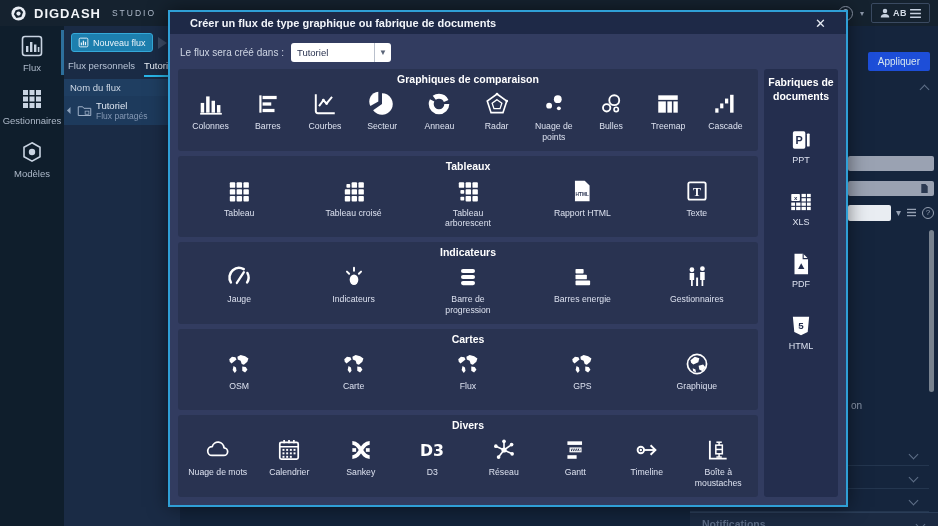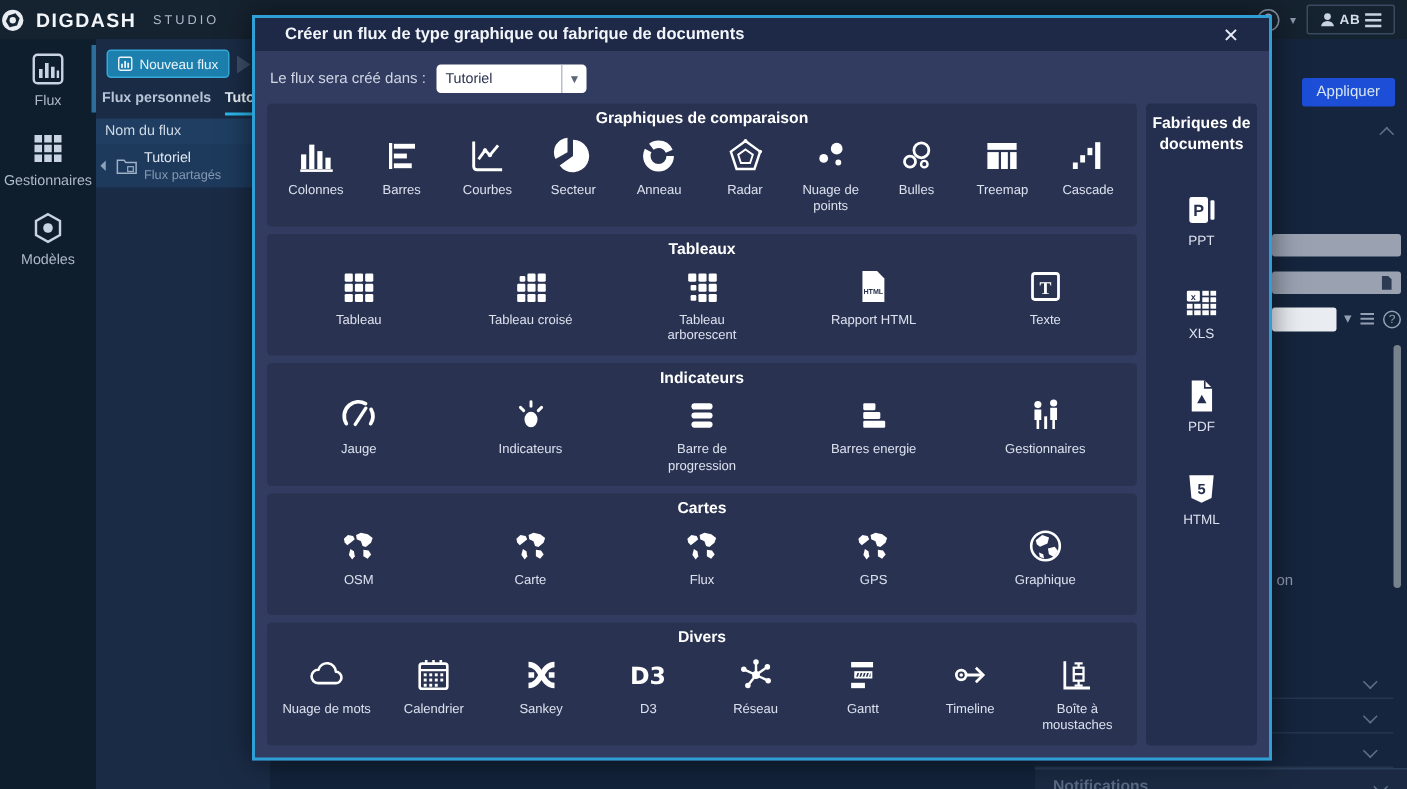--- a/index.html
+++ b/index.html
@@ -1,41 +1,41 @@
 <!DOCTYPE html>
 <html><head>
 <meta charset="utf-8">
 <style>
   * { box-sizing: border-box; margin: 0; padding: 0; }
   html,body { width: 938px; height: 526px; overflow: hidden; }
   body { font-family: "Liberation Sans", sans-serif; background: #13233a; position: relative; }
 
   
   .topbar { position: absolute; left:0; top:0; width:938px; height:26px; background:#15222f; display:flex; align-items:center; z-index:5; }
-  .logo-wrap { display:flex; align-items:center; gap:7px; }
+  .logo-wrap { display:flex; align-items:center; gap:7px; padding-left:10px; }
   .brand { color:#f2f5f9; font-size:13px; font-weight:bold; letter-spacing:1px; }
   .brand-suffix { color:#aebaca; font-size:8.5px; letter-spacing:2px; margin-left:4px; }
   .topbar-right { margin-left:auto; display:flex; align-items:center; gap:7px; padding-right:8px; }
   .help-circle { width:15px; height:15px; border:1.5px solid #8b96a8; border-radius:50%; color:#aeb8c8; font-size:10px; display:flex; align-items:center; justify-content:center; }
   .caret-down { color:#8b96a8; font-size:8px; }
   .user-group { display:flex; align-items:center; gap:2px; border:1px solid #3a4a61; border-radius:2px; padding:3px 7px; }
   .user-initials { color:#d5dde8; font-size:9px; font-weight:bold; letter-spacing:0.5px; }
 
   
   .sidebar { position: absolute; left:0; top:26px; width:64px; height:500px; background:#0f1e2c; z-index:4; }
   .side-item { display:flex; flex-direction:column; align-items:center; padding:8px 0 6px; cursor:pointer; position:relative; }
   .side-label { color:#aebaca; font-size:9.5px; margin-top:4px; }
   .side-item.active::after { content:""; position:absolute; right:0; top:4px; bottom:4px; width:3px; background:#2d6f9c; }
 
   
   .fluxpanel { position:absolute; left:64px; top:26px; width:116px; height:500px; background:#1a2b45; z-index:4; }
   .btn-row { display:flex; align-items:center; gap:5px; padding:7px 4px 6px 7px; }
   .new-flux-btn { display:flex; align-items:center; gap:4px; background:#1d7fae; border:1px solid #35a9d9; border-radius:3px; color:#eaf4fa; font-size:9px; padding:3px 6px; cursor:pointer; white-space:nowrap; }
   .play-btn { width:0; height:0; border-left:9px solid #3c4c66; border-top:6px solid transparent; border-bottom:6px solid transparent; cursor:pointer; }
-  .tabs { display:flex; gap:9px; padding:2px 0 0 4px;font-weight:bold; }
+  .tabs { display:flex; gap:9px; padding:2px 0 0 4px; }
   .tab { color:#b8c4d6; font-size:9.5px; padding-bottom:4px; cursor:pointer; white-space:nowrap; }
   .tab.active { color:#e8eef6; border-bottom:2px solid #29b6e8; }
   .list-header { background:#1f3e61; color:#cfd9e6; font-size:9.5px; padding:3px 0 3px 6px; margin-top:2px; }
   .tree-row { display:flex; align-items:center; gap:4px; padding:4px 2px 4px 4px; background:#1d3a5c; cursor:pointer; }
   .expander { width:0; height:0; border-top:5px solid #8fa3bd; border-right:5px solid transparent; transform:rotate(-45deg); }
   .tree-text { display:flex; flex-direction:column; }
   .tree-title { color:#dfe7f2; font-size:9.5px; }
   .tree-sub { color:#8498b4; font-size:8.5px; }
 
   
@@ -46,21 +46,21 @@
   .chev.down { transform:rotate(45deg); }
   .chev-top { position:absolute; right:10px; top:60px; }
   .field { position:absolute; border-radius:2px; background:#9aa2b2; }
   .f1 { left:158px; top:130px; right:4px; height:15px; }
   .f2 { left:158px; top:155px; right:4px; height:15px; }
   .f2 .doc-ic { position:absolute; right:4px; top:2px; }
   .f3row { position:absolute; left:158px; top:178px; right:4px; height:17px; display:flex; align-items:center; gap:5px; }
   .f3 { background:#e9edf2; height:16px; flex:1; border-radius:2px; }
   .f3row .mini { color:#95a0b2; font-size:10px; line-height:1; }
   .mini-q { width:12px; height:12px; border:1.3px solid #95a0b2; border-radius:50%; font-size:8px; color:#95a0b2; display:flex; align-items:center; justify-content:center; }
-  .partial-text { position:absolute; left:161px; top:356px; color:#8d99ac; font-size:10px; }
+  .partial-text { position:absolute; left:161px; top:374px; color:#8d99ac; font-size:10px; }
   .prop-row { position:absolute; left:0; right:9px; height:23px; border-bottom:1px solid #24364f; }
   .prop-row .chev { position:absolute; right:12px; top:8px; }
   .r1 { top:417px; } .r2 { top:440px; } .r3 { top:463px; }
   .notif-bar { position:absolute; left:0; right:0; top:486px; height:24px; background:#1b2a42; border-top:1px solid #2a3d58; z-index:3; }
   .notif-label { position:absolute; left:12px; top:5px; color:#5a6a84; font-size:10.5px; font-weight:bold; }
   .notif-bar .chev { position:absolute; right:14px; top:8px; }
 
   .scroll-thumb { position:absolute; right:4px; top:230px; width:5px; height:162px; background:#78828f; border-radius:3px; z-index:6; }
 
   

